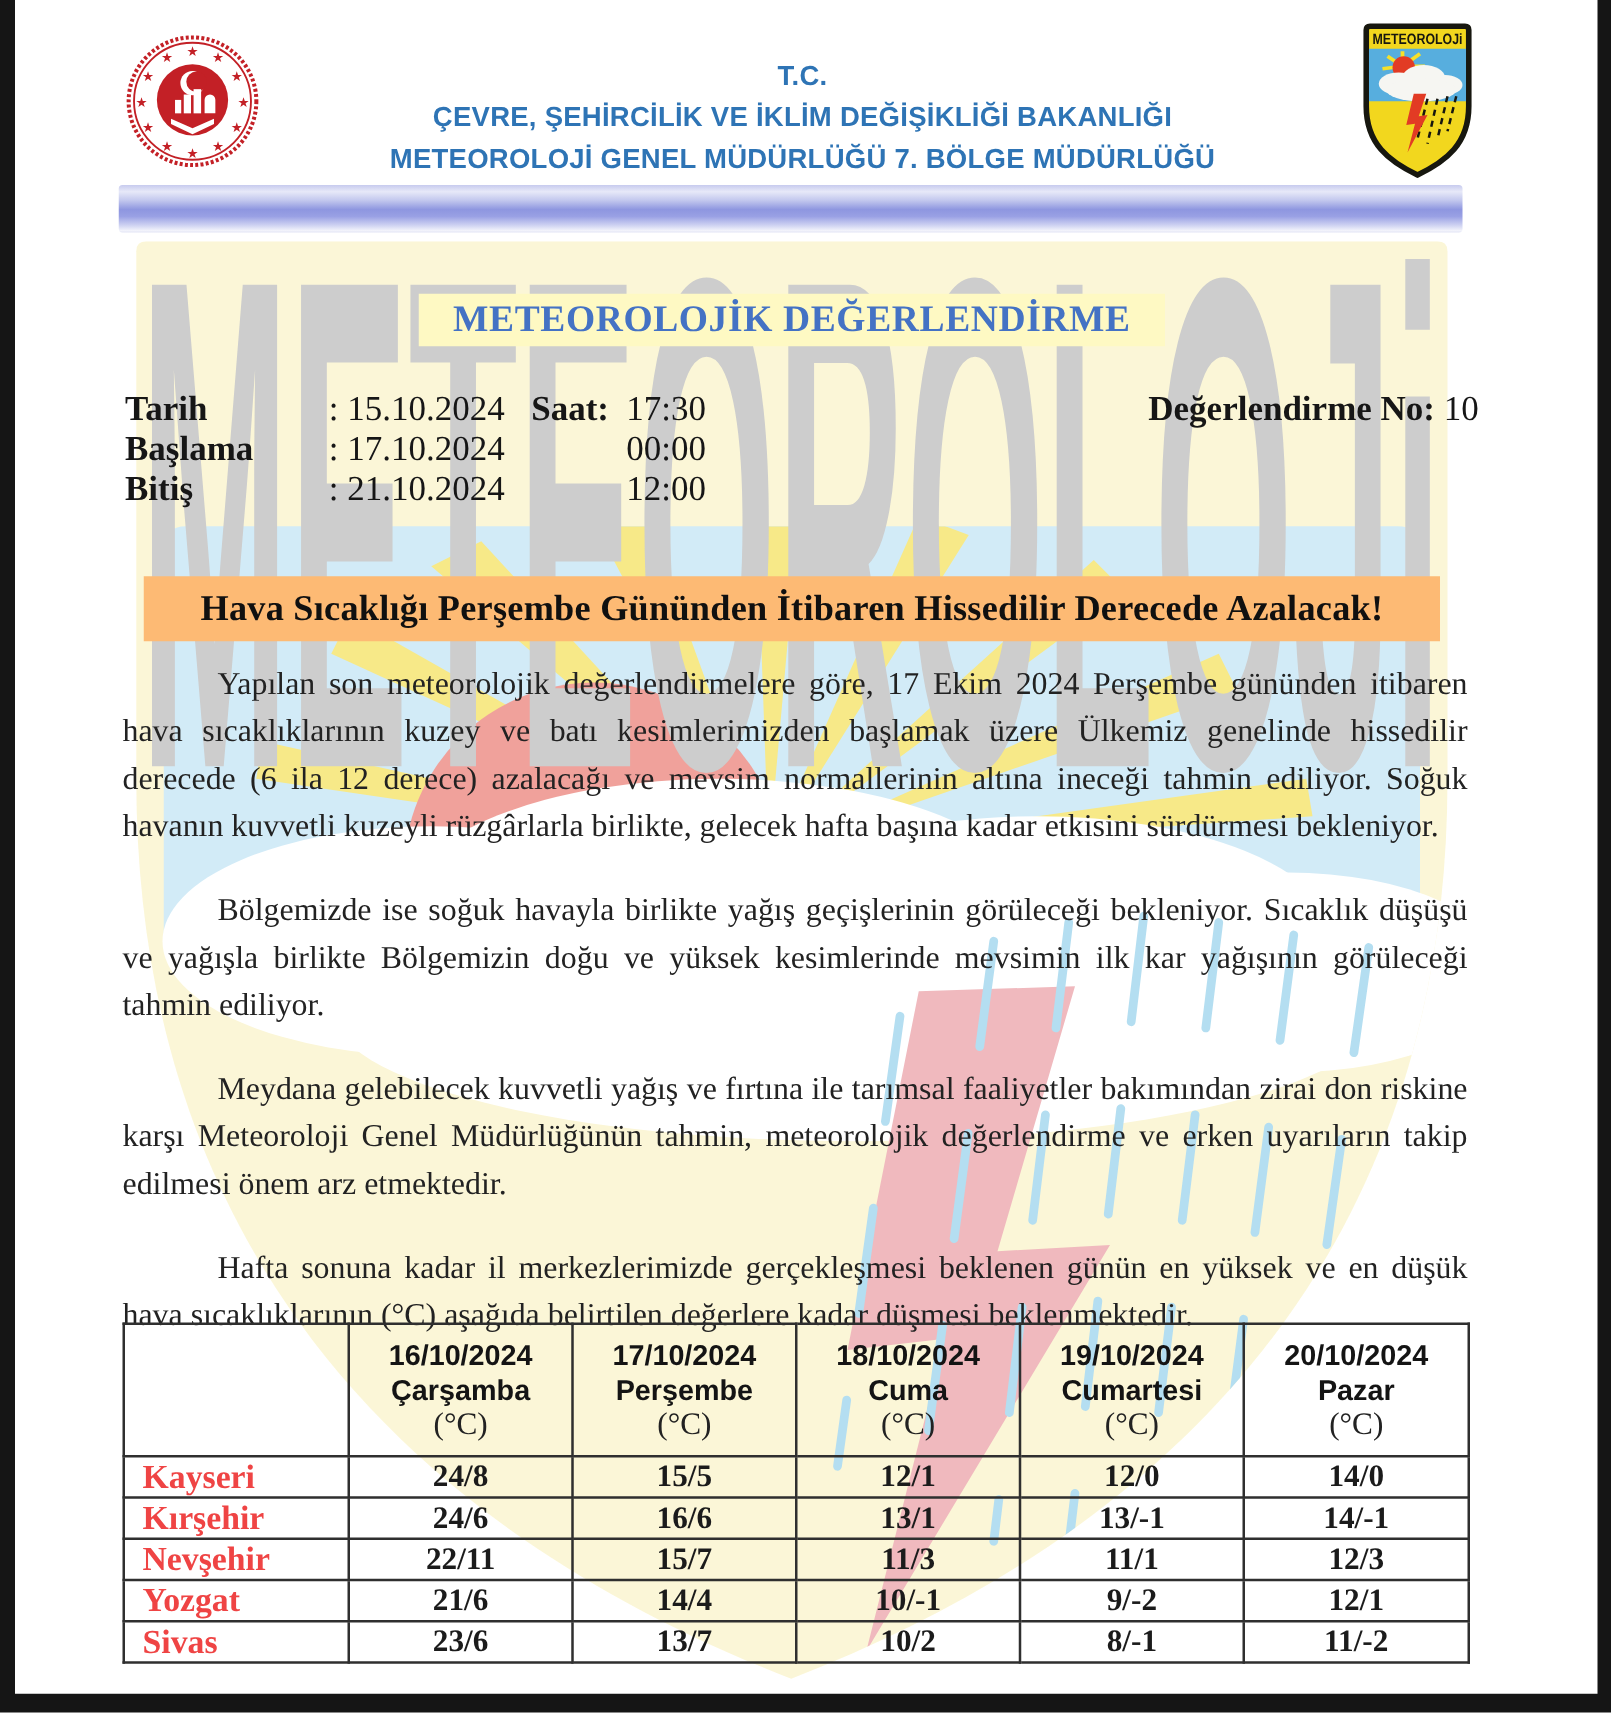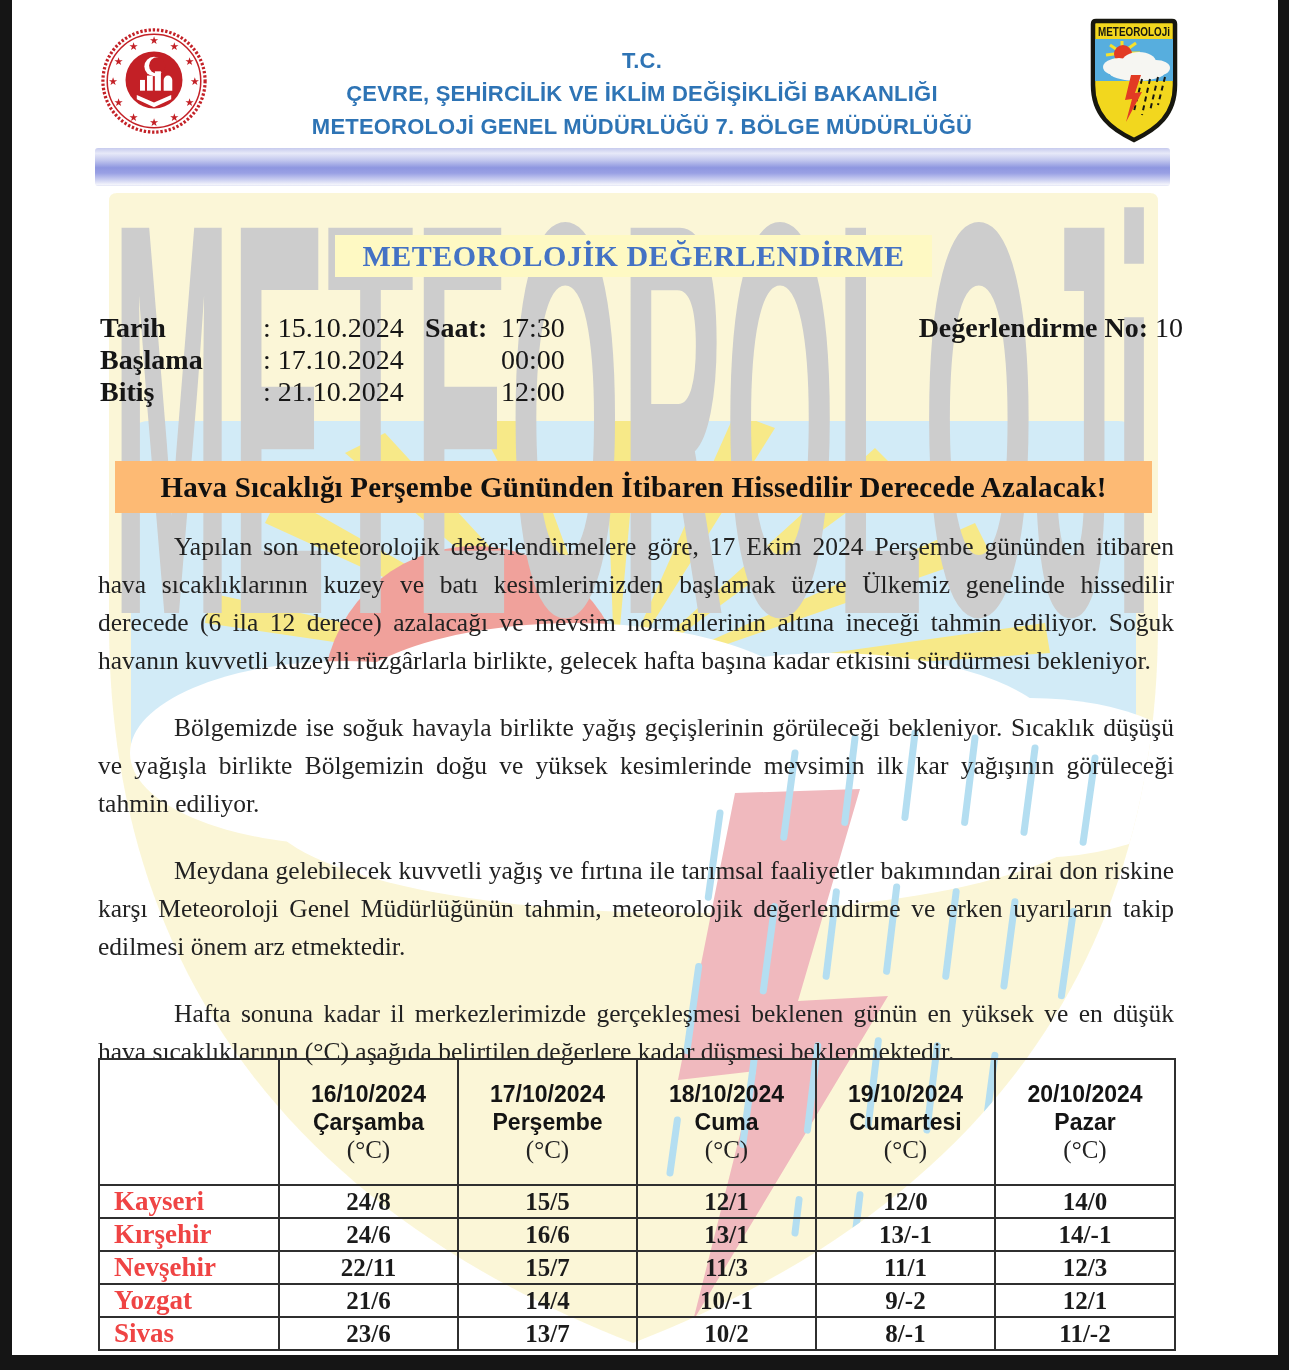--- a/index.html
+++ b/index.html
@@ -68,21 +68,21 @@
     font-size:25.5px;line-height:38px;color:#222222;text-align:justify;
   }
   .body-text p{margin:0 0 29px 0;text-indent:76px;}
 
   
   table.temps{
     position:absolute;left:86px;top:1058px;width:1076px;
     border-collapse:collapse;table-layout:fixed;background:transparent;
   }
   table.temps,.temps th,.temps td{border:2px solid #2f2f2f;}
-  .temps th{height:88px;vertical-align:middle;padding:18px;}
+  .temps th{height:88px;vertical-align:middle;padding:8px;}
   .temps td{height:31px;vertical-align:middle;padding:0;}
   .temps .h-date,.temps .h-day{
     font-family:"Liberation Sans",sans-serif;font-weight:bold;font-size:23px;
     line-height:28px;color:#141414;text-align:center;
   }
   .temps .h-unit{font-family:"Liberation Serif",serif;font-size:25px;line-height:28px;color:#222;text-align:center;font-weight:normal;}
   .temps td.city{font-weight:bold;font-size:27px;color:#ef4444;padding-left:14px;text-align:left;}
   .temps td.val{font-weight:bold;font-size:25px;color:#1b1b1b;text-align:center;}
 </style>
 </head>

